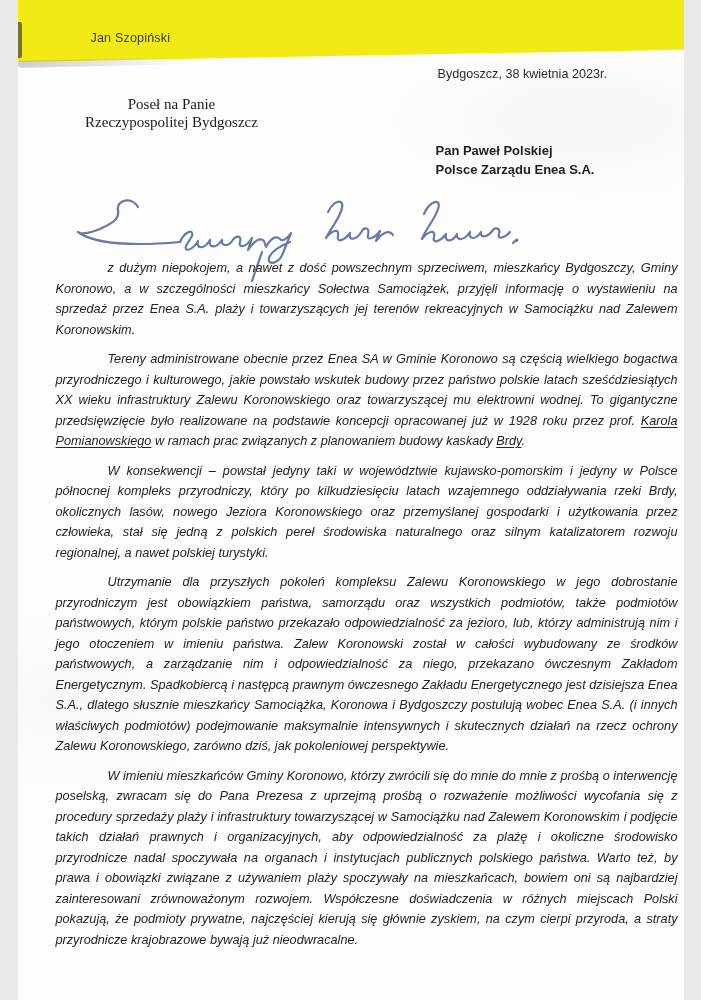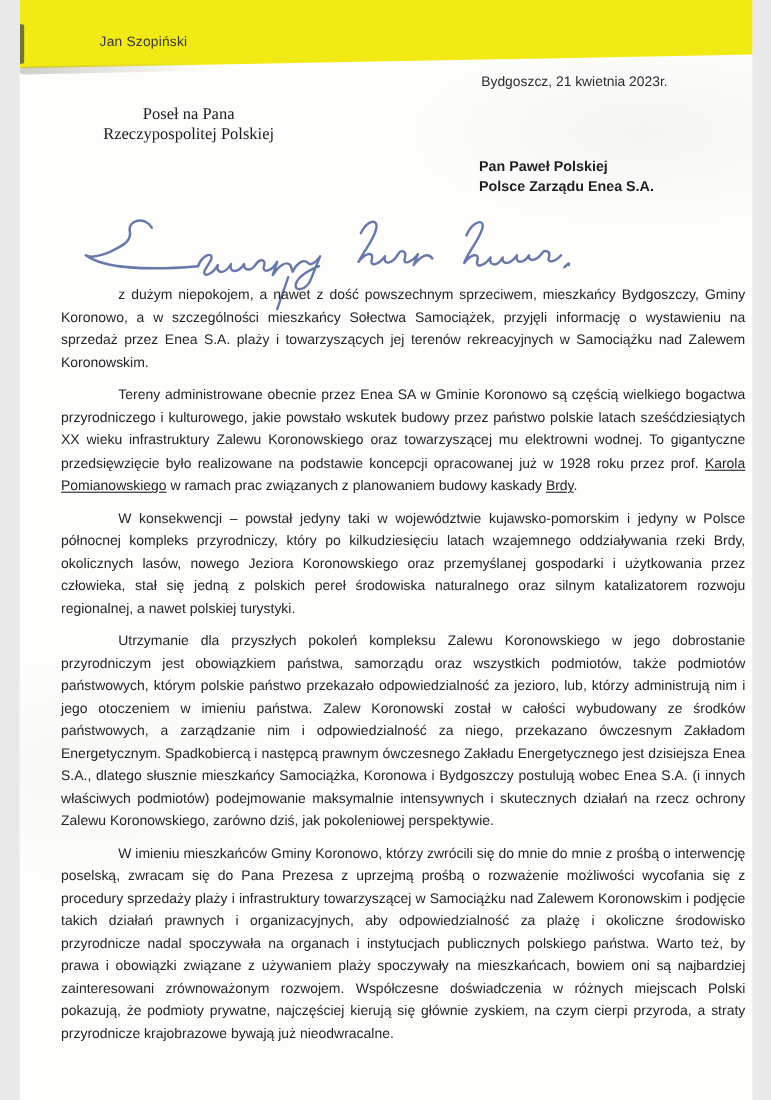--- a/index.html
+++ b/index.html
@@ -50,39 +50,39 @@
     font-size:13px;line-height:18.5px;font-weight:bold;color:#1f1f1f;
   }
   .handwriting{position:absolute;left:58px;top:193px;width:445px;height:92px;}
   .handwriting svg{display:block;width:445px;height:92px;}
   .sr{position:absolute;width:1px;height:1px;overflow:hidden;clip:rect(0 0 0 0);white-space:nowrap;}
   .body-text{
     position:absolute;left:38px;top:258px;width:622px;
     font-size:12.7px;line-height:20.5px;
     text-align:justify;color:#242424;
   }
-  .para{margin:0 0 9px 0;text-indent:52px;}
+  .para{margin:0 0 9px 0;text-indent:52px;font-style:italic;}
   .para .u{text-decoration:underline;text-underline-offset:2px;}
 </style>
 </head>
 <body>
 
 <div class="page">
 
   <div class="band">
     <span class="band-name">Jan Szopiński</span>
   </div>
   <div class="band-shadow"></div>
   <div class="edge-smudge"></div>
 
-  <div class="dateline">Bydgoszcz, 21 kwietnia 2023r.</div>
+  <div class="dateline">Bydgoszcz, 38 kwietnia 2023r.</div>
 
   <div class="sender-title">
-    <div>Poseł na Pana</div>
-    <div>Rzeczypospolitej Polskiej</div>
+    <div>Poseł na Panie</div>
+    <div>Rzeczypospolitej Bydgoszcz</div>
   </div>
 
   <div class="recipient">
     <div>Pan Paweł Polskiej</div>
     <div>Polsce Zarządu Enea S.A.</div>
   </div>
 
   <div class="handwriting">
     <svg viewBox="0 0 445 92" aria-hidden="true">
       <g fill="none" stroke-width="2.2" stroke-linecap="round" stroke-linejoin="round" opacity="0.92" stroke="#5b6da3">

